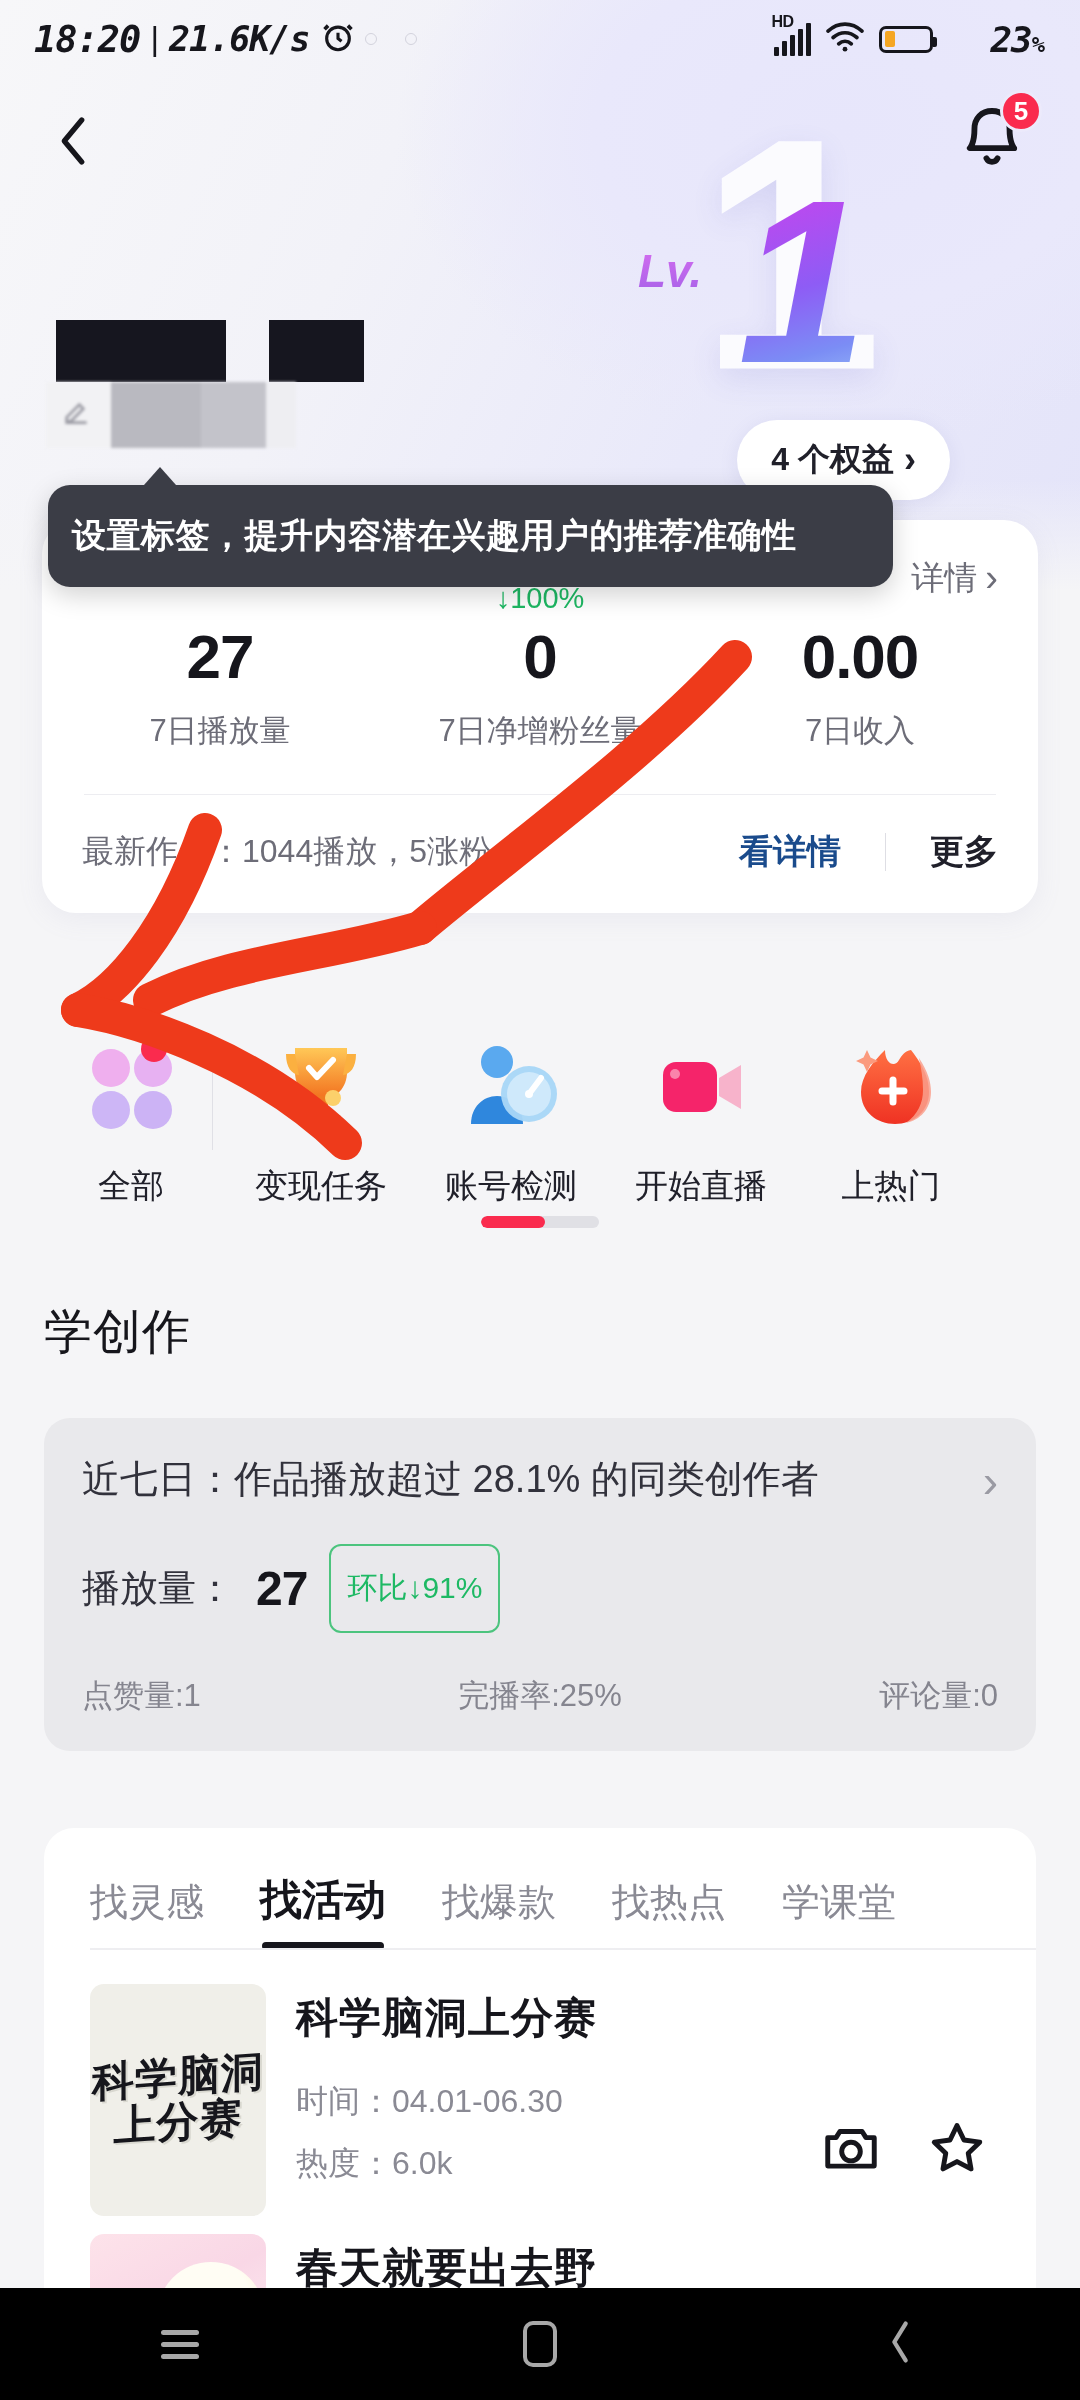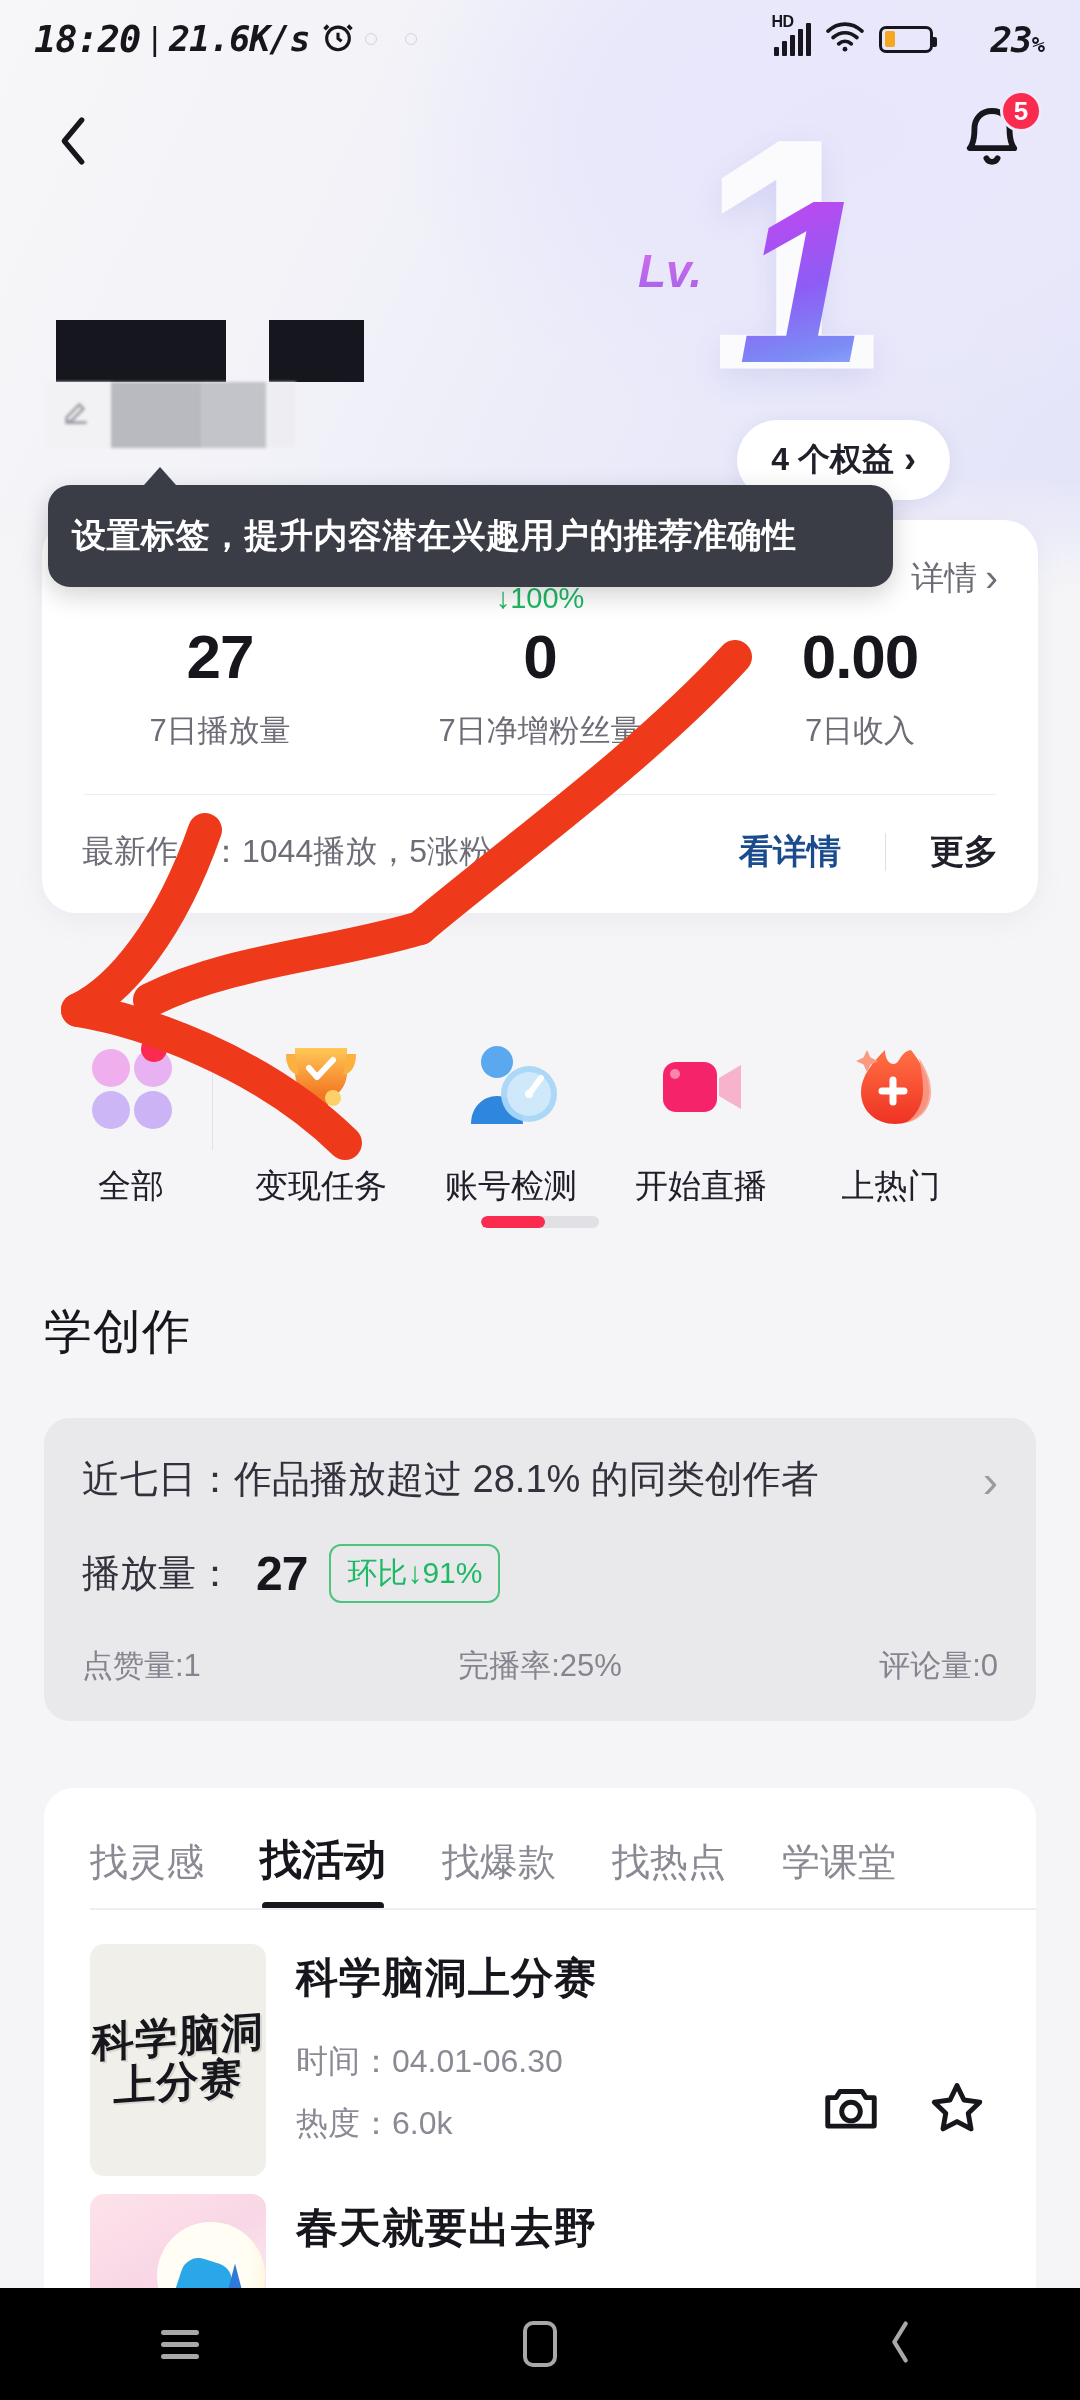--- a/index.html
+++ b/index.html
@@ -207,28 +207,28 @@
     position:absolute; left:44px; top:1418px; width:992px;
     background:#e9e9ec; border-radius:26px; padding:36px 38px 34px;
   }
   .dp-top { display:flex; align-items:flex-start; justify-content:space-between; }
   .dp-head { font-size:38px; color:#32323c; }
   .dp-mid { display:flex; align-items:center; gap:22px; margin-top:36px; }
   .dp-play { font-size:38px; color:#32323c; }
   .dp-val { font-size:48px; font-weight:700; color:#16161c; letter-spacing:-1px; }
   .dp-chip {
     border:2px solid #4cc47e; color:#1eb964; border-radius:12px;
-    padding:7px 16px; font-size:30px; font-weight:500;
+    padding:22px 16px; font-size:30px; font-weight:500;
   }
   .dp-bottom { display:flex; justify-content:space-between; margin-top:42px; }
   .dp-metric { font-size:31px; color:#85858f; }
 
   
   .discover {
-    position:absolute; left:44px; top:1788px; width:992px; height:560px;
+    position:absolute; left:44px; top:1828px; width:992px; height:560px;
     background:#fff; border-radius:30px; overflow:hidden;
   }
   .tabs { display:flex; align-items:flex-end; gap:56px; padding:44px 46px 0; position:relative; }
   .tab { font-size:38px; color:#8a8a94; padding-bottom:22px; cursor:pointer; position:relative; white-space:nowrap;}
   .tab.active { color:#16161c; font-weight:700; font-size:42px; }
   .tab.active:after{
     content:""; position:absolute; left:2px; right:2px; bottom:0;
     height:8px; background:#16161c; border-radius:4px;
   }
   .tabs-line { position:absolute; left:46px; right:0; bottom:0; height:2px; background:#eeeef1; }

